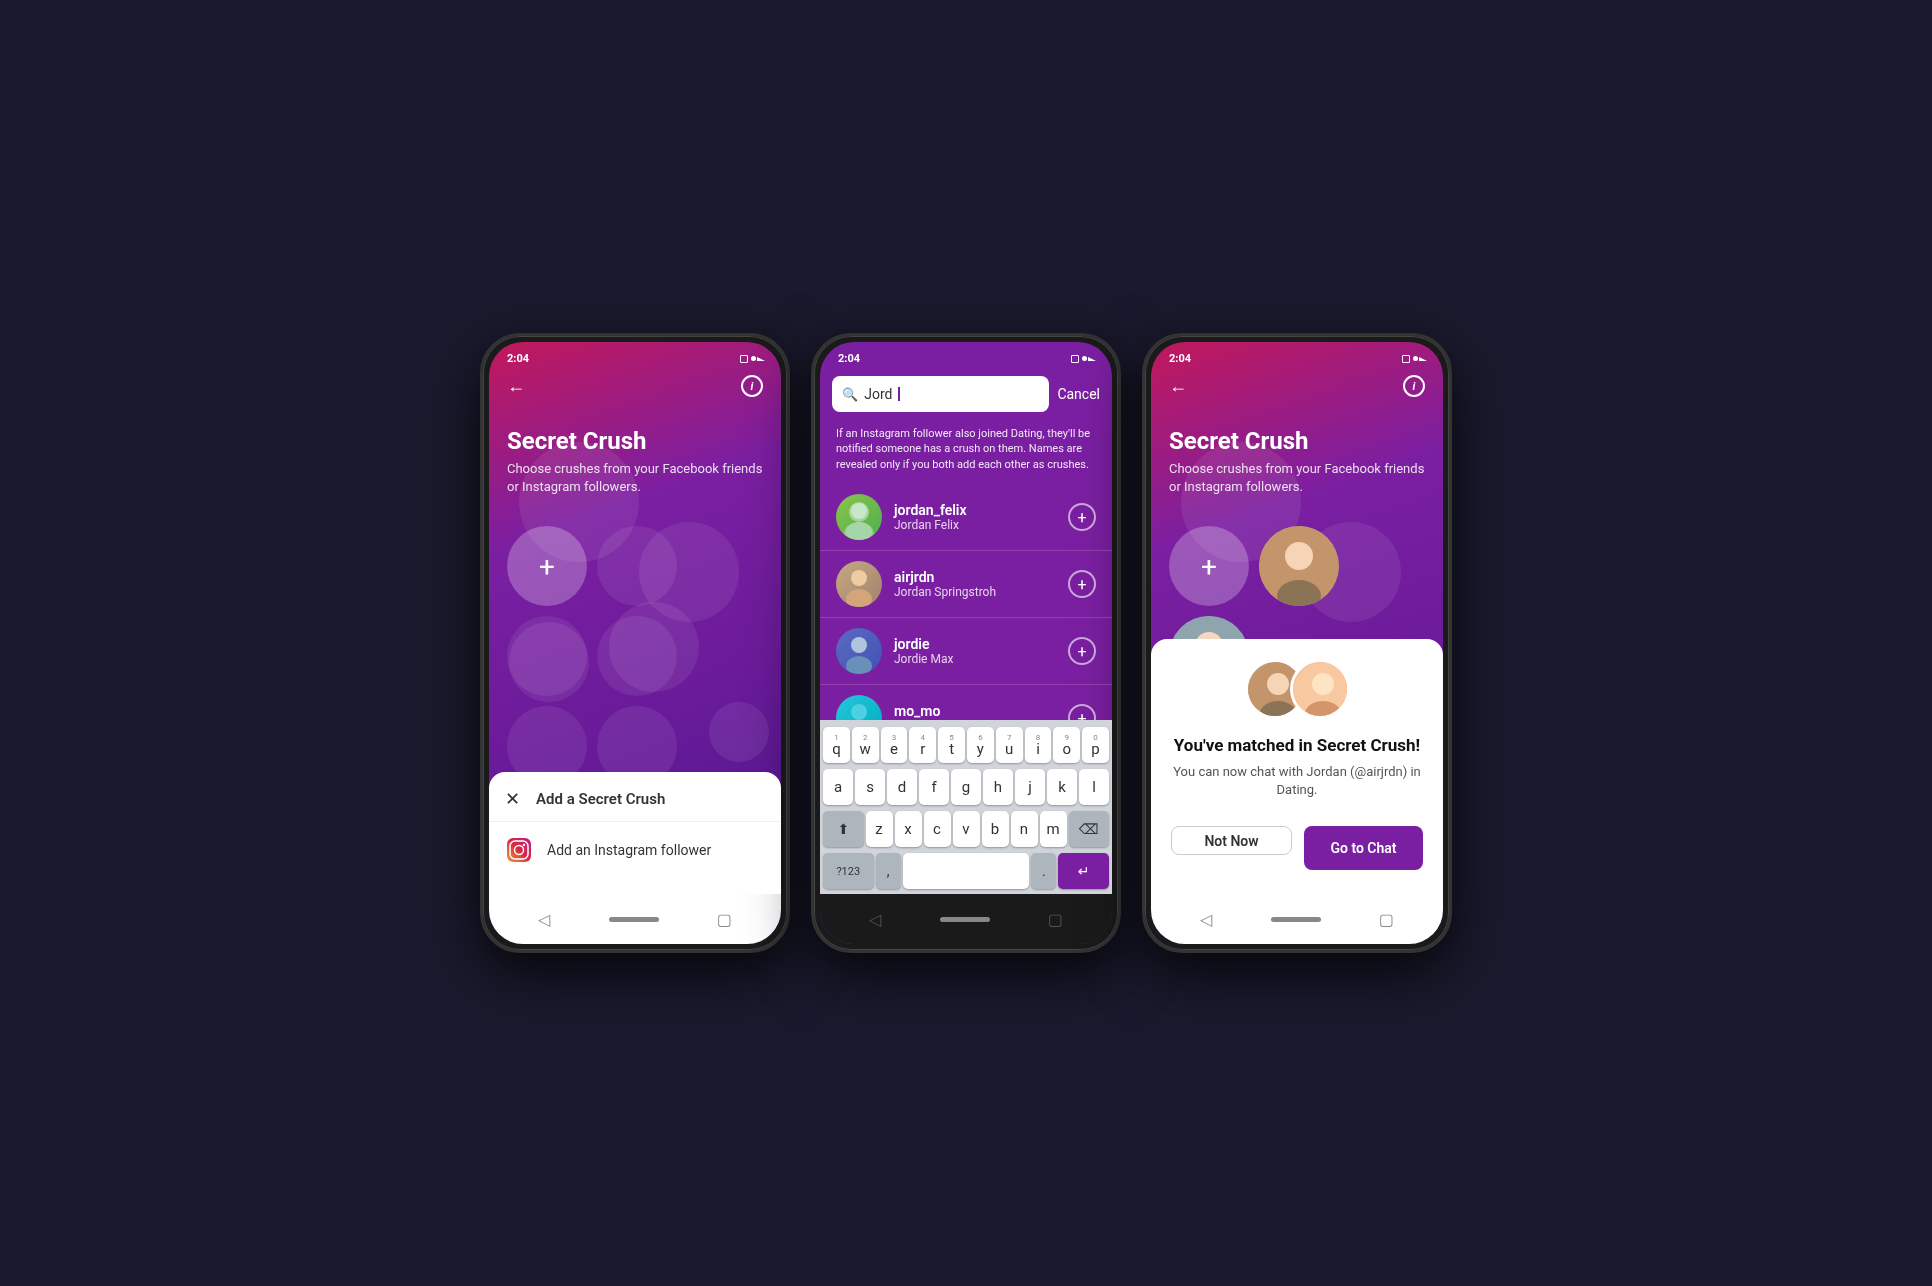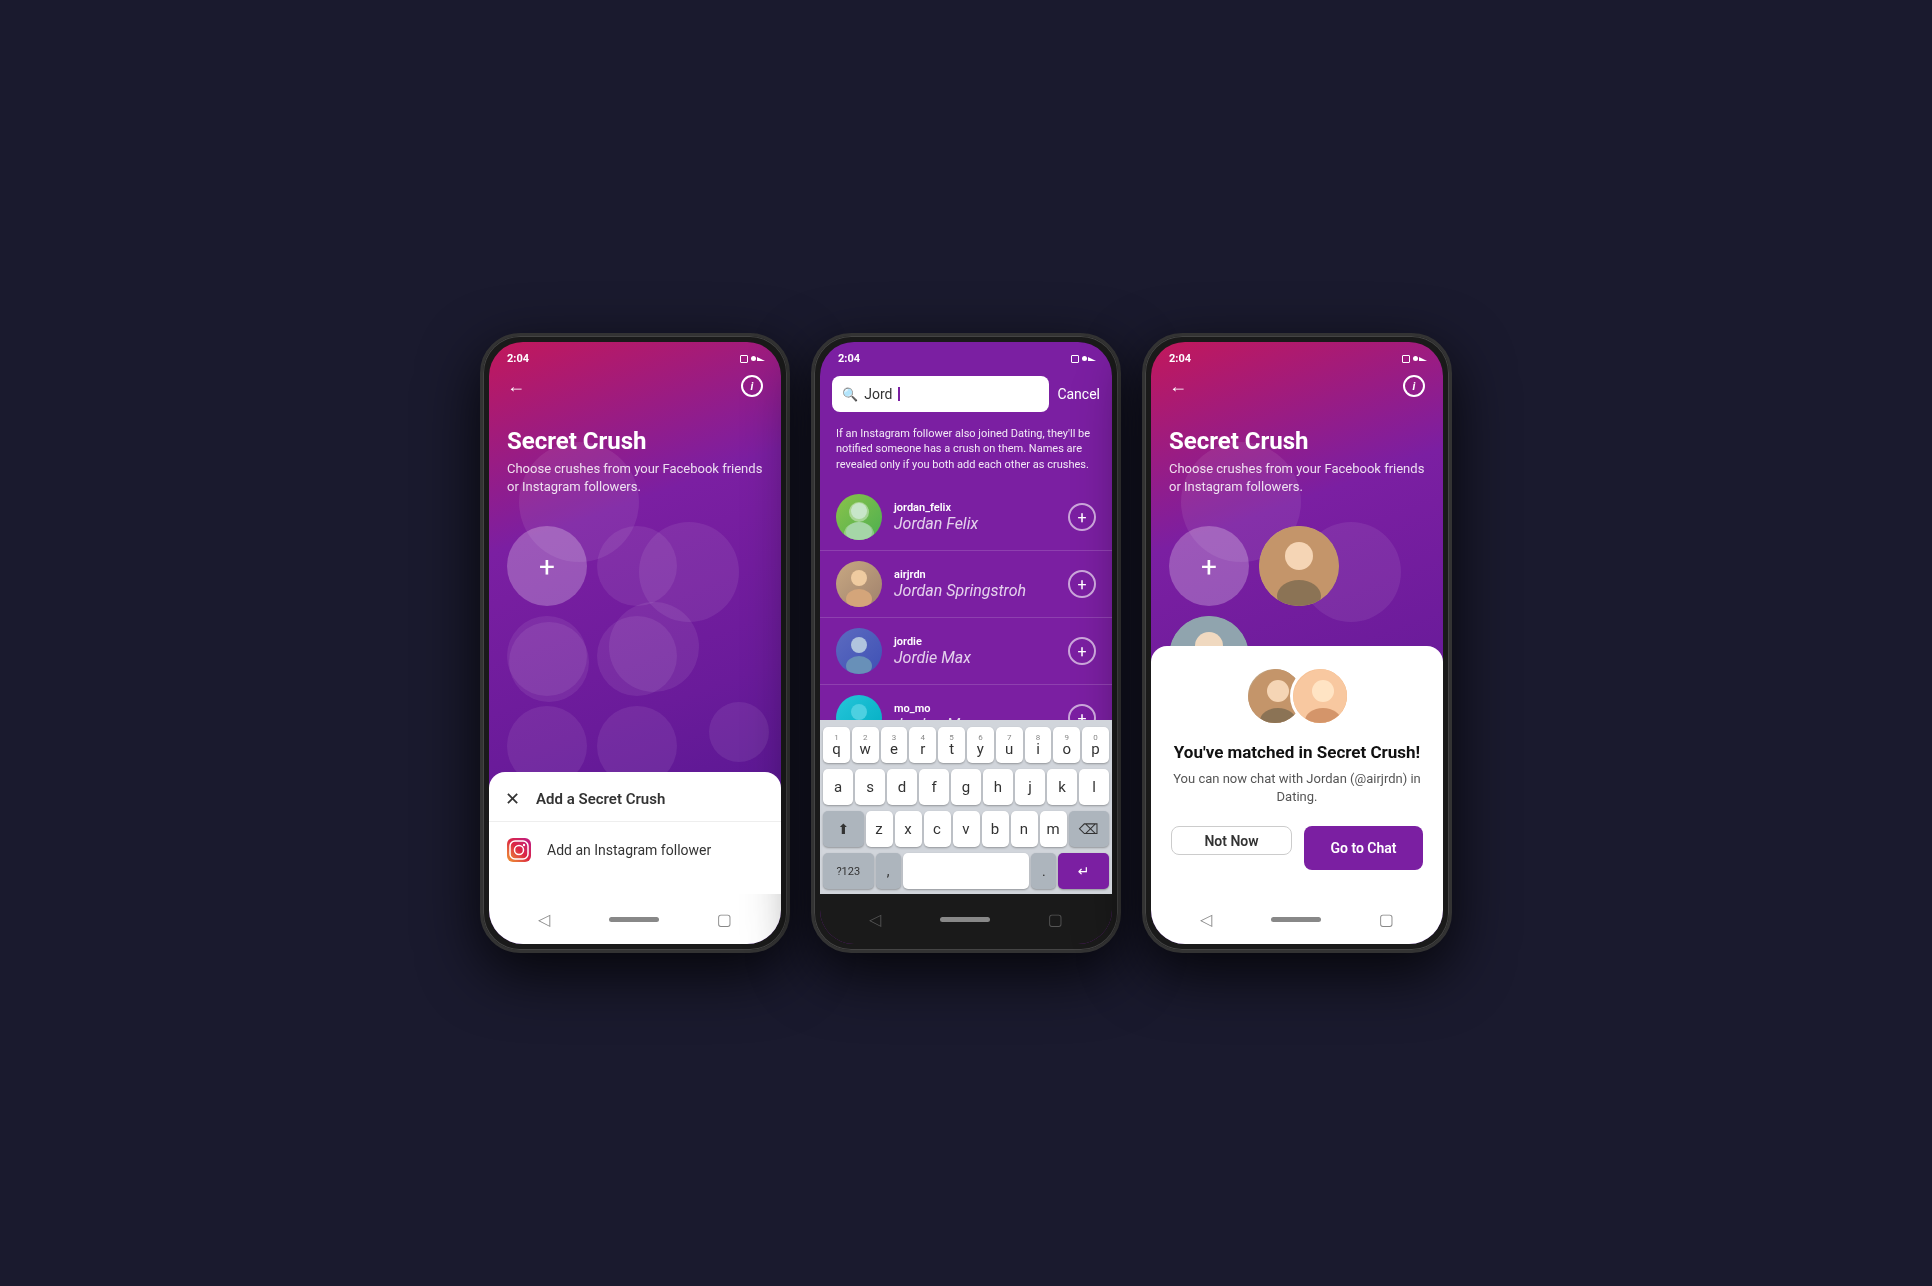--- a/index.html
+++ b/index.html
@@ -340,28 +340,27 @@
       overflow: hidden;
       flex-shrink: 0;
     }
 
     .result-info {
       flex: 1;
     }
 
     .result-username {
       color: white;
-      font-size: 11px;
+      font-size: 14px;
       font-weight: 600;
     }
 
     .result-name {
       color: rgba(255,255,255,0.8);
-      font-size: 16px;
-      font-style: italic;
+      font-size: 12px;
     }
 
     .add-circle-btn {
       width: 28px;
       height: 28px;
       border-radius: 50%;
       border: 2px solid rgba(255,255,255,0.6);
       display: flex;
       align-items: center;
       justify-content: center;
@@ -497,21 +496,21 @@
       color: #111;
       text-align: center;
       margin-bottom: 8px;
     }
 
     .match-subtitle {
       font-size: 13px;
       color: #555;
       text-align: center;
       line-height: 1.4;
-      margin-bottom: 20px;
+      margin-bottom: 27px;
     }
 
     .match-buttons {
       display: flex;
       gap: 12px;
     }
 
     .not-now-btn {
       flex: 1;
       height: 29px;

